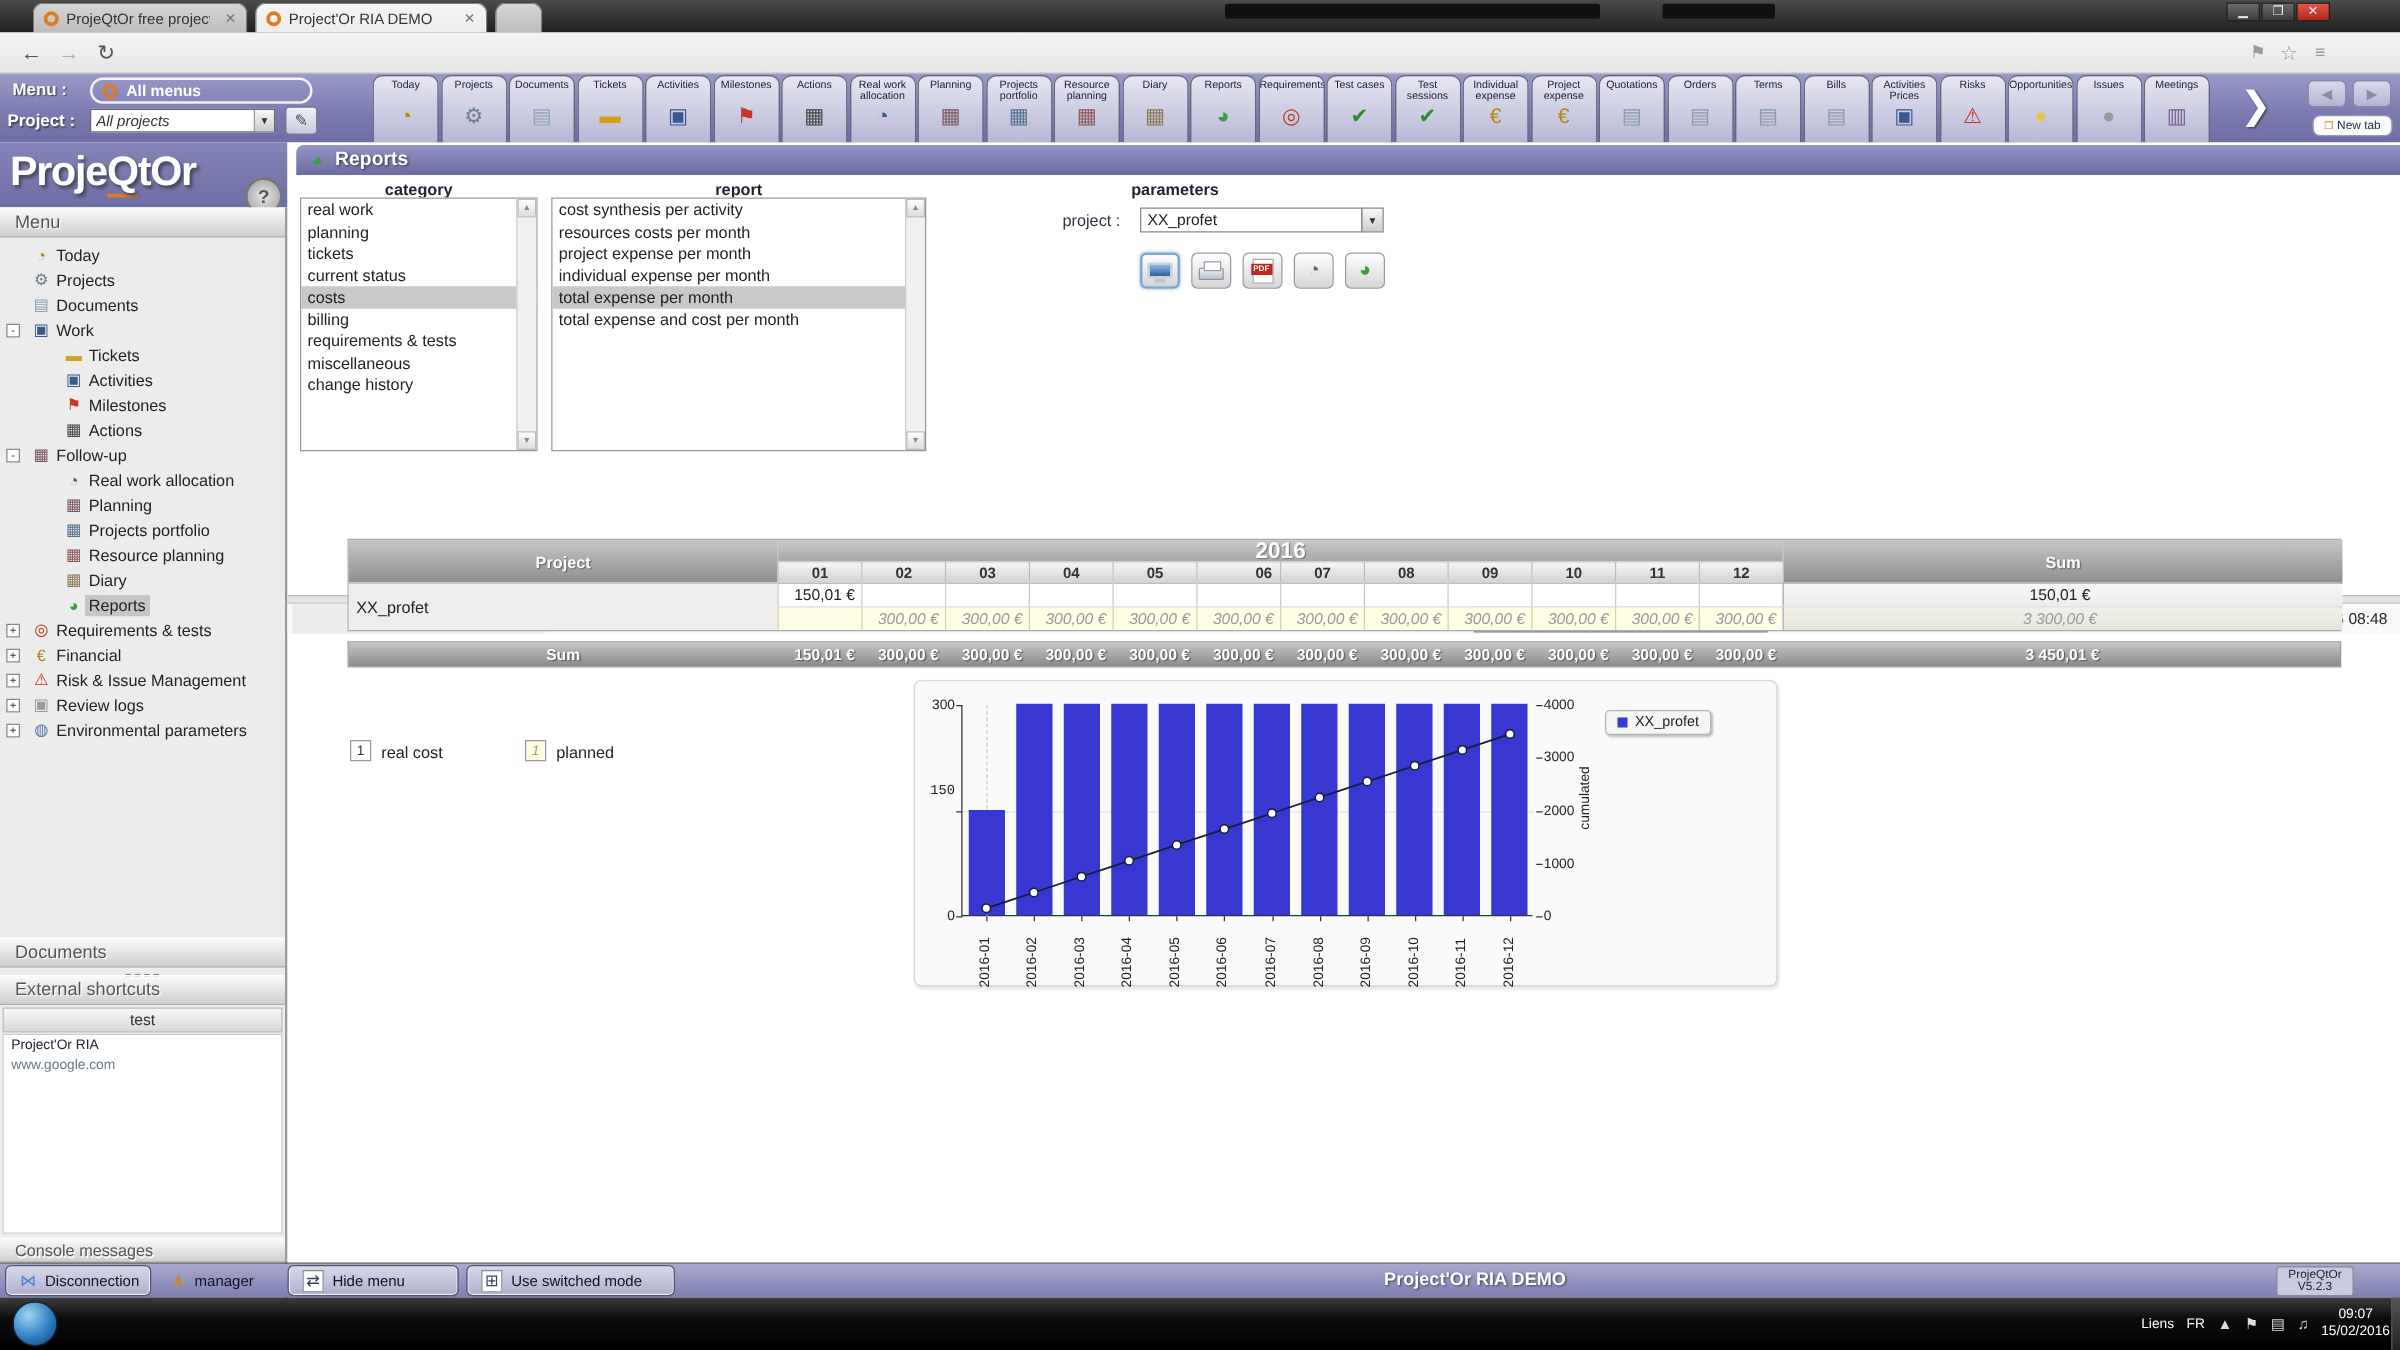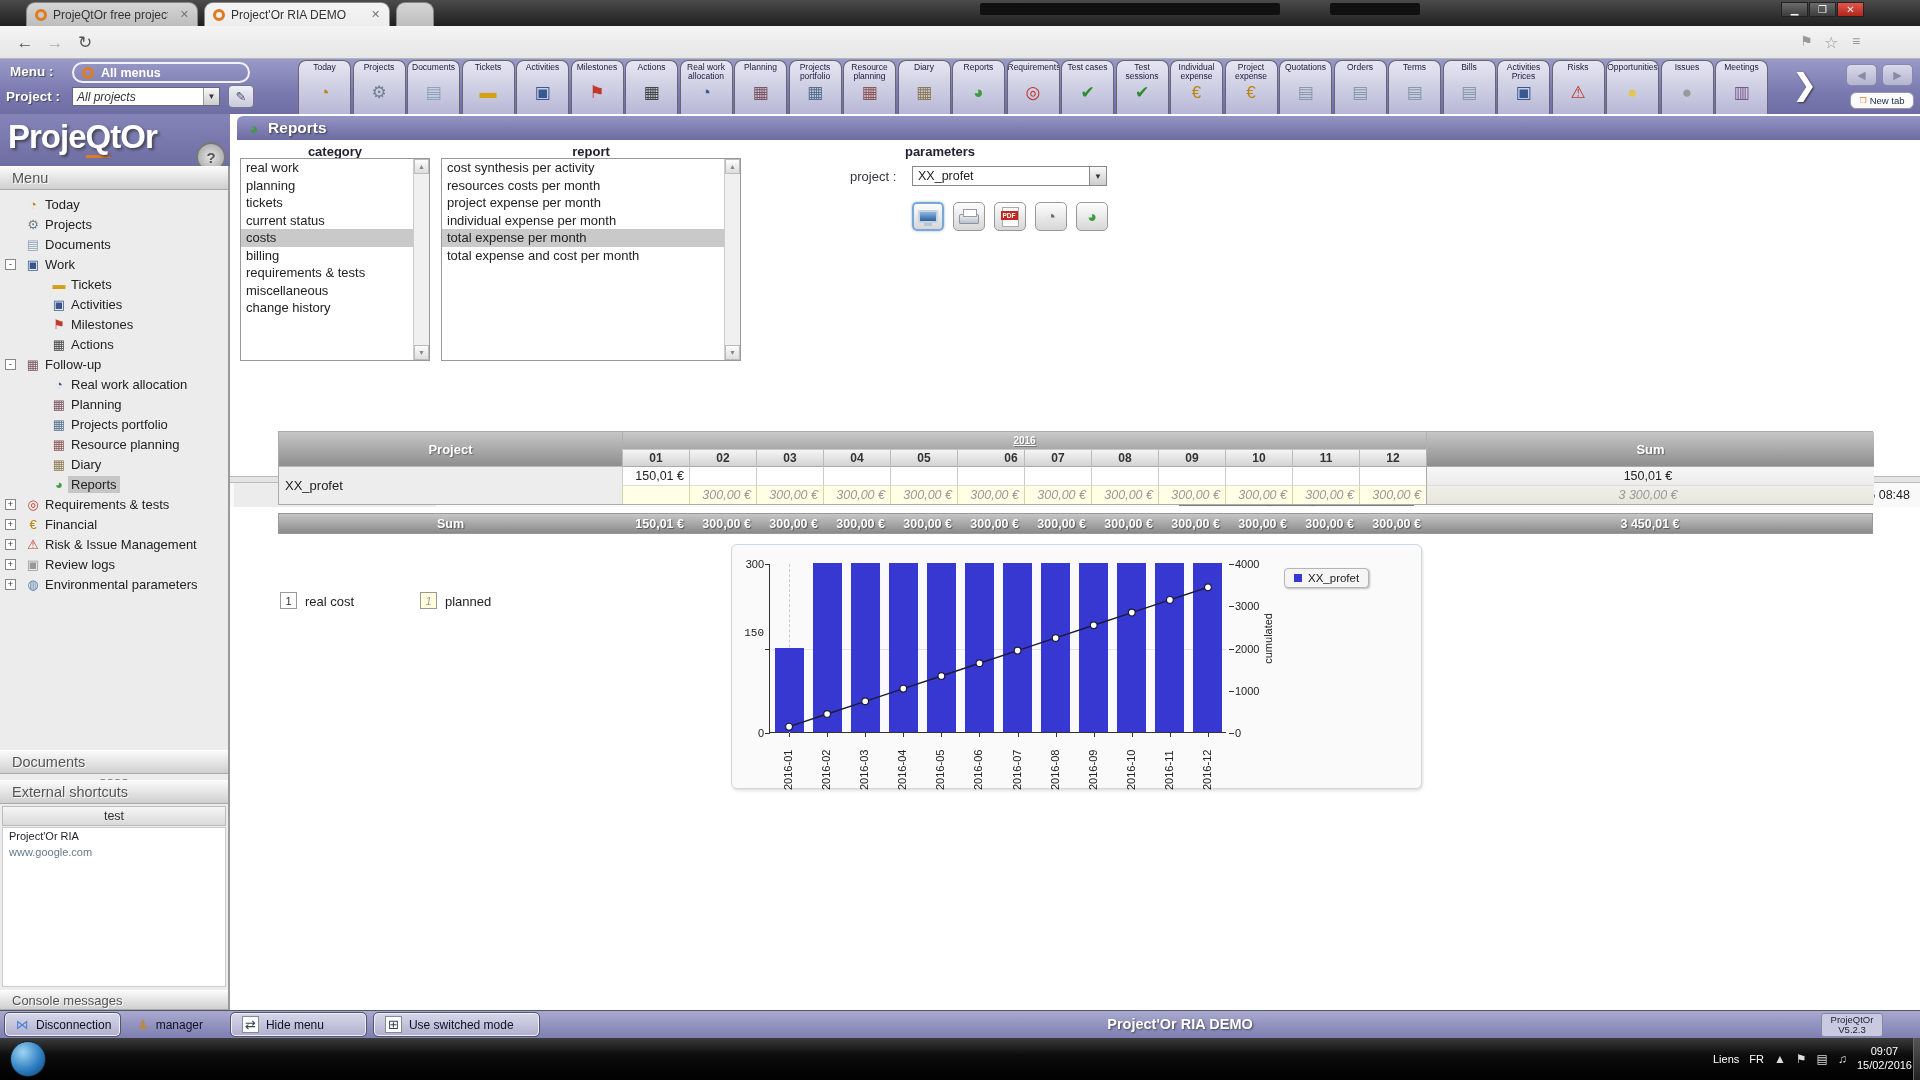--- a/index.html
+++ b/index.html
@@ -146,22 +146,22 @@
   .legbox { position:absolute; top:0; width:17px; height:17px; border:1px solid #999; background:#fff;
     font-size:11px; display:flex; align-items:center; justify-content:center; color:#333; }
   .legbox.yel { background:#ffffe0; font-style:italic; color:#999; }
   .leglab { position:absolute; top:2px; font-size:13px; color:#222; }
   
   #exptable { left:278px; top:431px; width:1595px; display:grid;
     grid-template-columns:343px repeat(12,67px) 448px; border:1px solid #aaa; }
   .hcell { background:linear-gradient(#c6c6c6,#8e8e8e); color:#fff; font-weight:bold;
     font-size:13px; text-shadow:1px 1px 1px #666; display:flex; align-items:center;
     justify-content:center; border-left:1px solid #b0b0b0; }
-  .ycell { background:linear-gradient(#c9c9c9,#a8a8a8); color:#fff; font-weight:bold; font-size:10px;
-    text-shadow:1px 1px 1px #777; display:flex; align-items:center; justify-content:center; height:17px;text-decoration:underline; }
+  .ycell { background:linear-gradient(#c9c9c9,#a8a8a8); color:#fff; font-weight:bold; font-size:18px;
+    text-shadow:1px 1px 1px #777; display:flex; align-items:center; justify-content:center; height:17px; }
   .mcell { background:linear-gradient(#f5f5f5,#d3d3d3); color:#333; font-weight:bold; font-size:12px;
     display:flex; align-items:center; justify-content:center; height:17px;
     border-left:1px solid #bbb; border-top:1px solid #c8c8c8; }
   .ncell { background:#ededed; font-size:13px; color:#222; display:flex; align-items:center;
     padding-left:6px; border-top:1px solid #bbb; }
   .rcell { background:#fff; height:19px; font-size:12.5px; color:#222; display:flex; align-items:center;
     justify-content:flex-end; padding-right:5px; border-left:1px solid #ccc; border-top:1px solid #aaa; }
   .pcell { background:#ffffe6; height:19px; font-size:12.5px; color:#999; font-style:italic;
     display:flex; align-items:center; justify-content:flex-end; padding-right:5px;
     border-left:1px solid #d8d2a8; border-top:1px solid #ddd; }

